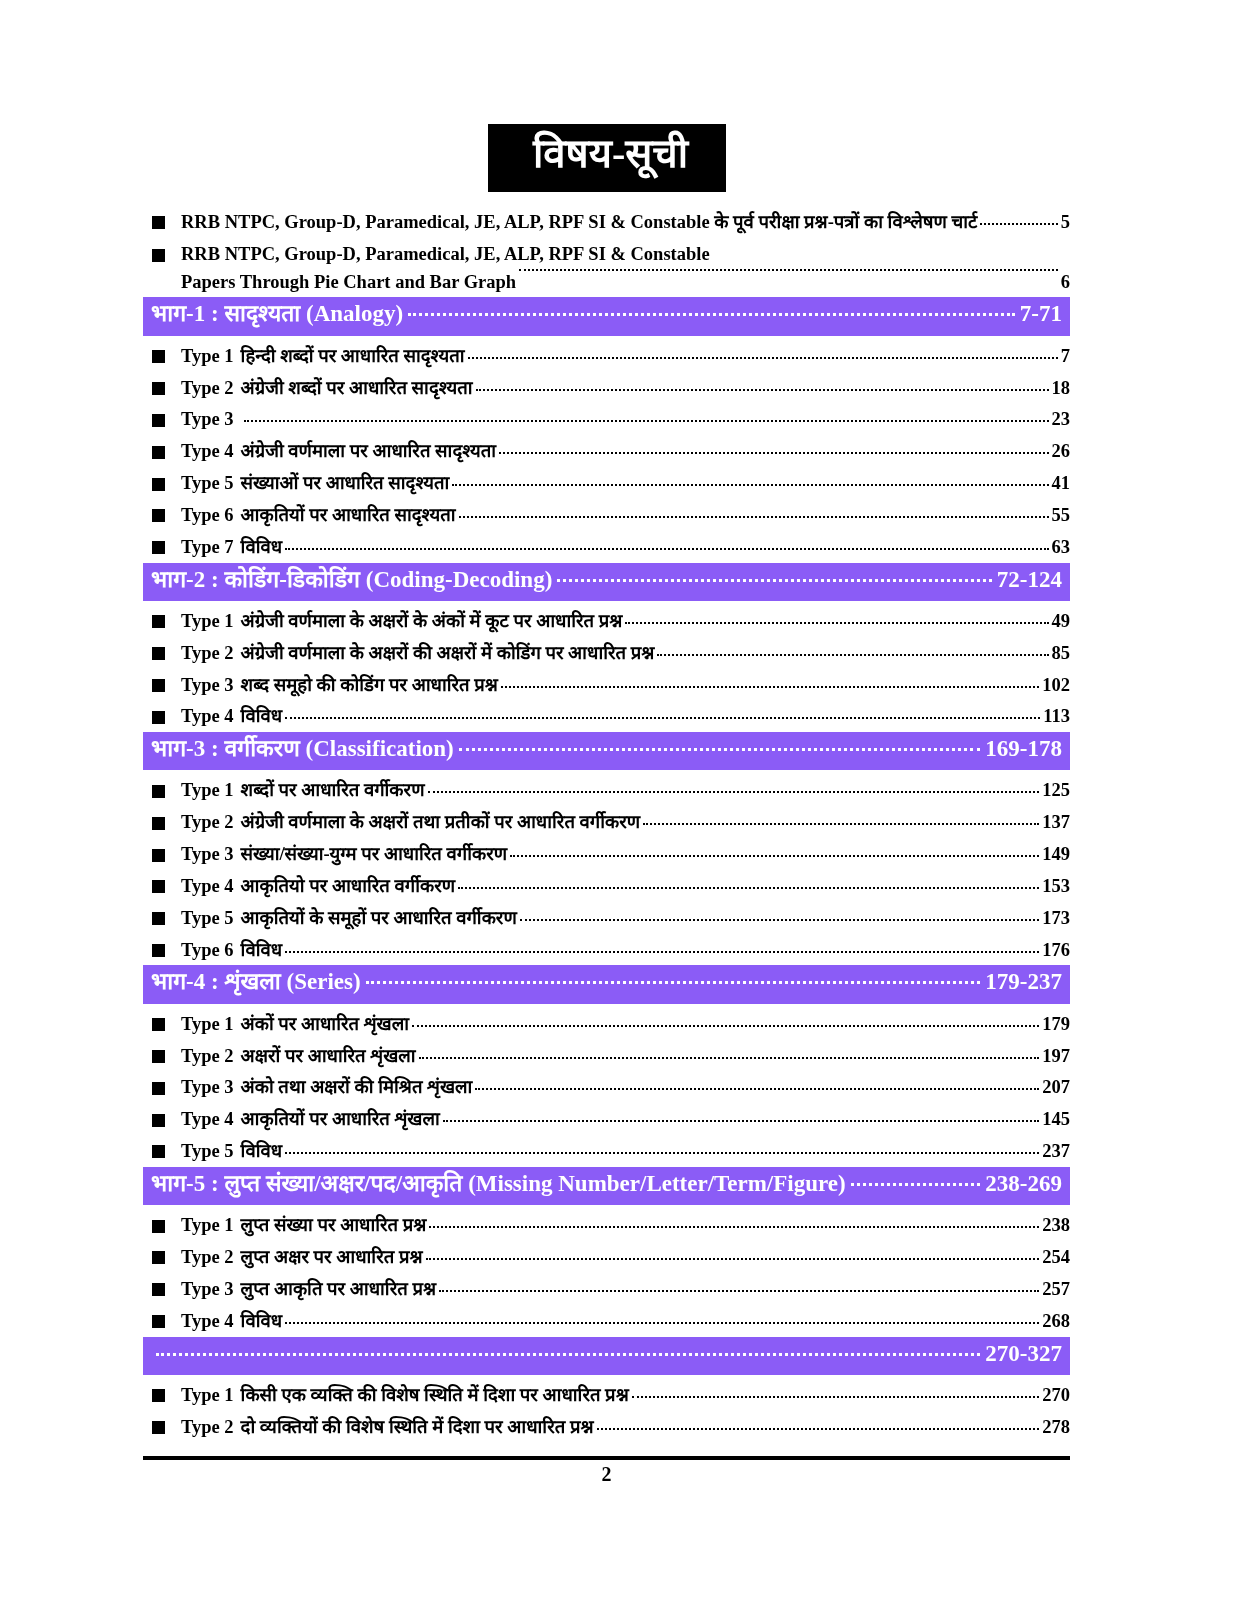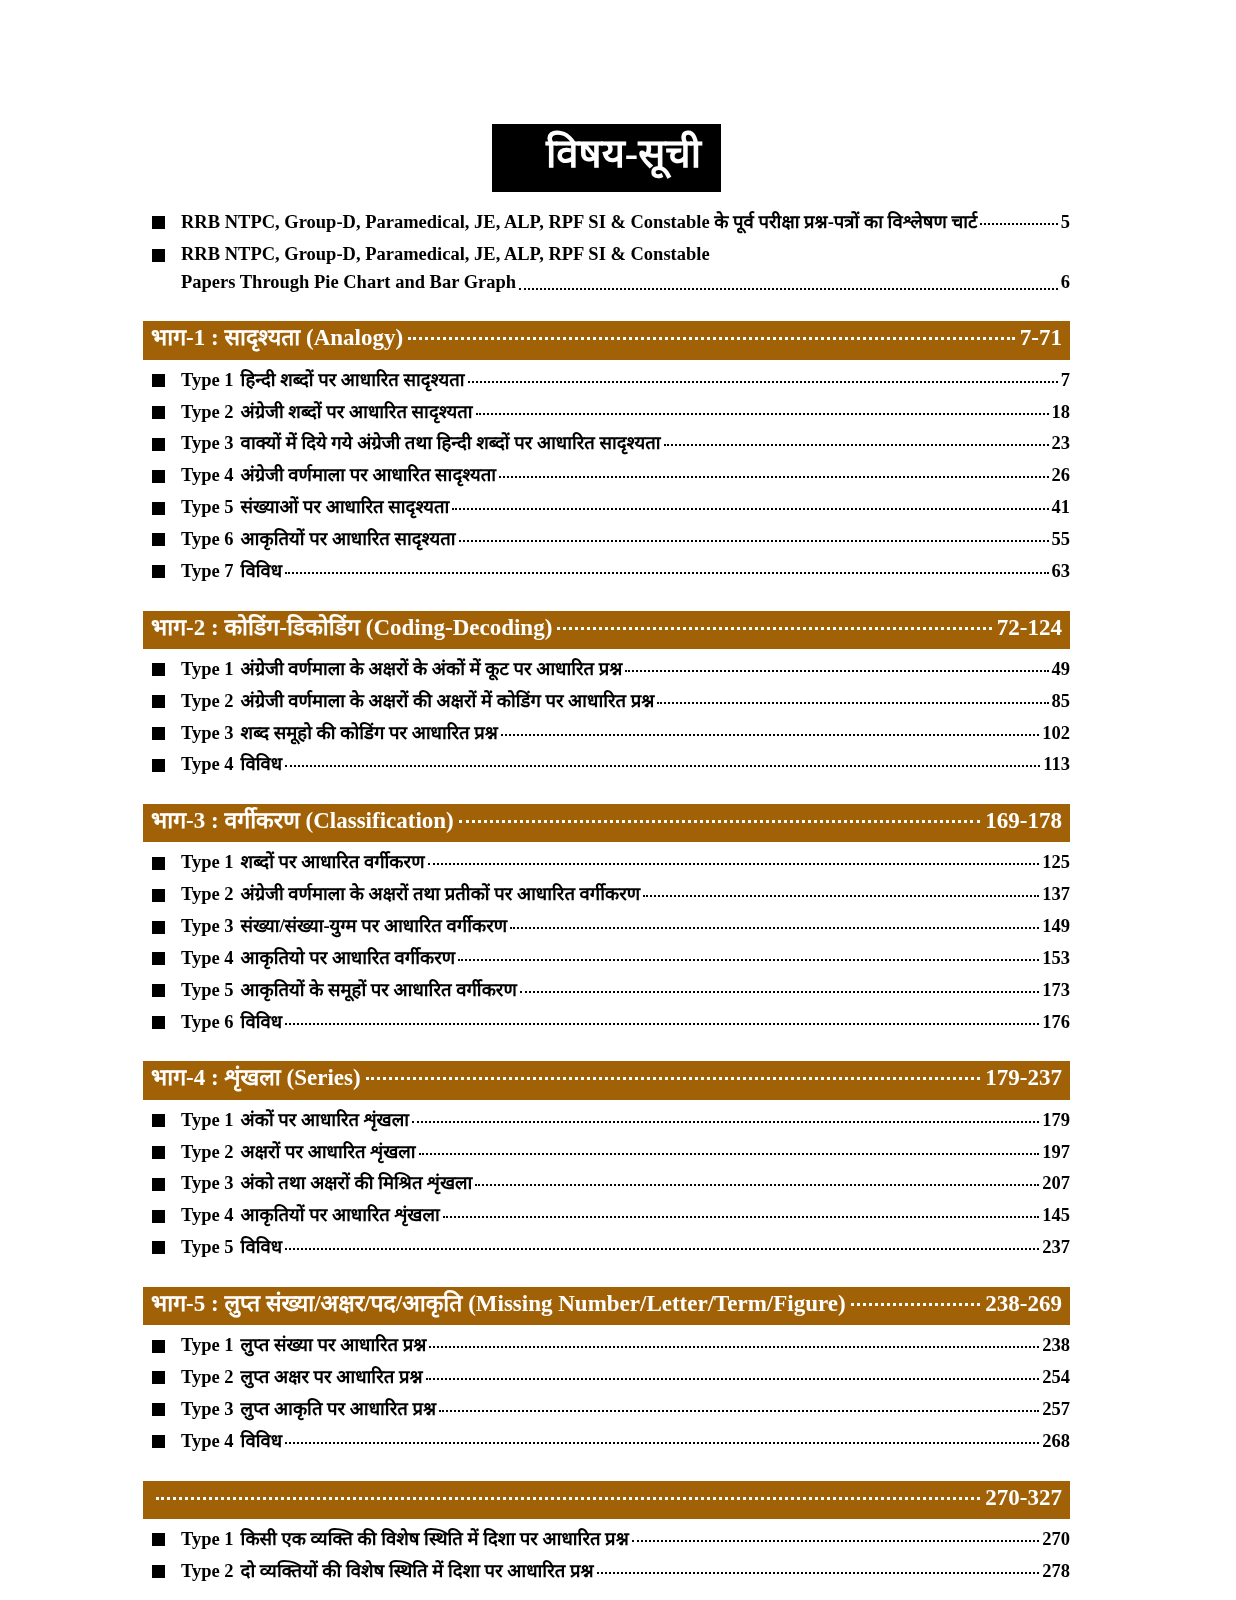--- a/index.html
+++ b/index.html
@@ -20,24 +20,24 @@
     position: absolute;
     left: 143px;
     top: 0;
     width: 927px;
   }
   .title-box {
     width: 190px;
     margin: 124px auto 0 auto;
     background: #000;
     color: #fff;
-    text-align: right;
+    text-align: center;
     font-size: 40px;
     line-height: 1.0;
-    padding: 10px 20px 18px 19px;
+    padding: 10px 20px 18px 28px;
   }
   .intro { margin-top: 20px; }
   .row {
     display: flex;
     align-items: baseline;
     font-size: 18.5px;
     line-height: 1.18;
     margin-top: 10px;
     padding-left: 9px;
   }
@@ -52,30 +52,30 @@
   .bullet.top { align-self: flex-start; margin-top: 5px; }
   .dots {
     flex: 1 1 auto;
     min-width: 14px;
     border-bottom: 2px dotted #000;
     margin: 0 3px;
     transform: translateY(-3px);
   }
   .pnum { flex: none; }
   .intro-col { flex: 1 1 auto; display: flex; flex-direction: column; }
-  .intro-line2-row { display: flex; align-items: flex-end; margin-top: 6px; }
+  .intro-line2-row { display: flex; align-items: flex-start; margin-top: 6px; }
   .section-bar {
     display: flex;
     align-items: baseline;
-    background: #a16207;
+    background: #8b5cf6;
     color: #fff;
     font-size: 23px;
     line-height: 1.1;
     padding: 4px 8px 9px 8px;
-    margin-top: 28px;
+    margin-top: 4px;
   }
   .section-bar .dots {
     border-bottom: 3px dotted #fff;
     margin: 0 5px;
     transform: translateY(-5px);
   }
   .section-items { margin-top: 3px; text-align: center; }
   .item-label { white-space: nowrap; margin-right: 7px; }
   .footer {
     margin-top: 18px;
@@ -140,21 +140,20 @@
     <span class="bullet"></span>
     <span class="item-label">Type 2</span>
     <span>अंग्रेजी शब्दों पर आधारित सादृश्यता</span>
     <span class="dots"></span>
     <span class="pnum">18</span>
   </div>
 
   <div class="row">
     <span class="bullet"></span>
     <span class="item-label">Type 3</span>
-    <span>वाक्यों में दिये गये अंग्रेजी तथा हिन्दी शब्दों पर आधारित सादृश्यता</span>
     <span class="dots"></span>
     <span class="pnum">23</span>
   </div>
 
   <div class="row">
     <span class="bullet"></span>
     <span class="item-label">Type 4</span>
     <span>अंग्रेजी वर्णमाला पर आधारित सादृश्यता</span>
     <span class="dots"></span>
     <span class="pnum">26</span>

